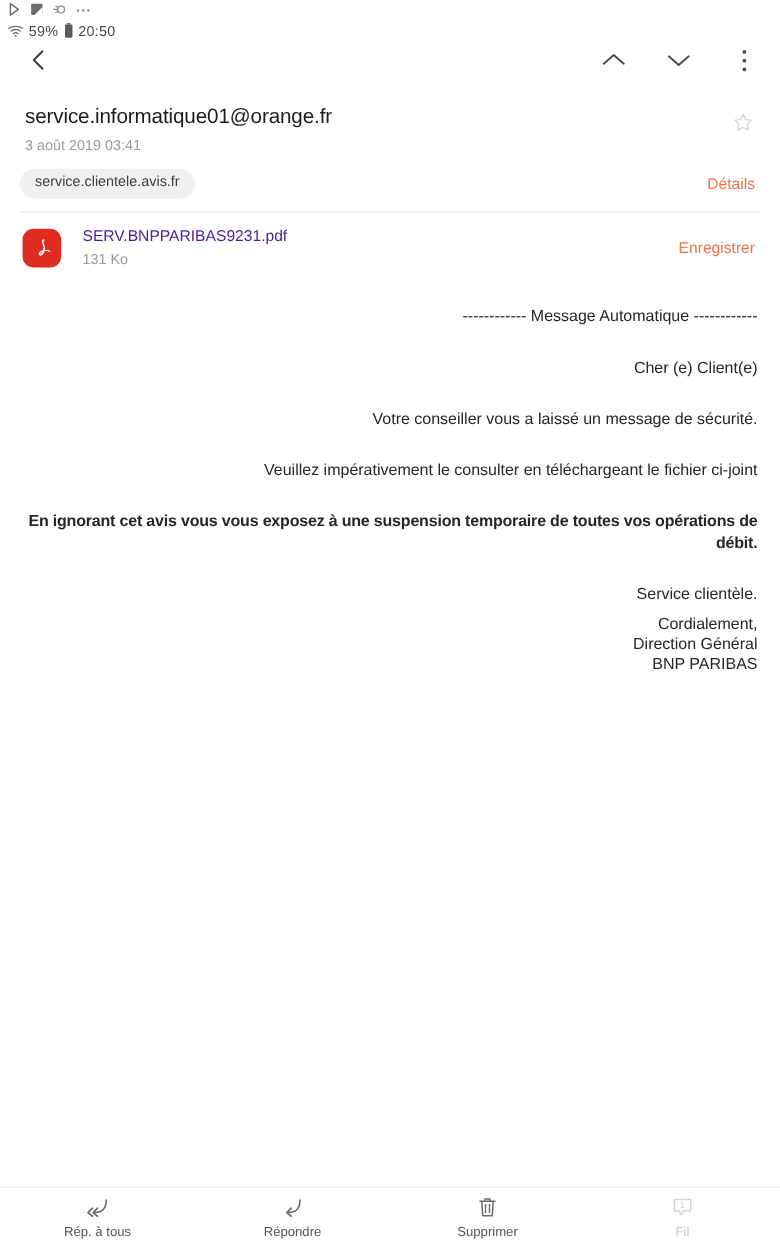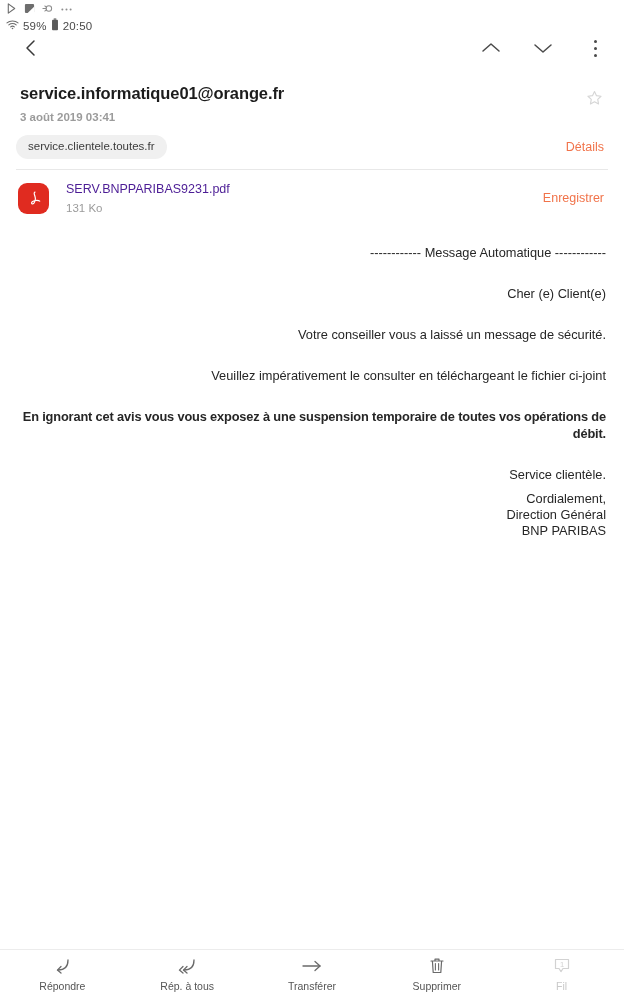--- a/index.html
+++ b/index.html
@@ -64,21 +64,20 @@
     justify-content: center;
     cursor: pointer;
   }
 
   
   .mail-header {
     padding: 10px 16px 0 20px;
     display: flex;
     align-items: flex-start;
     justify-content: space-between;
-    font-weight: bold;
   }
   .sender-block { flex: 1; min-width: 0; }
   .sender {
     font-size: 16.5px;
     color: #1c1c1c;
     line-height: 22px;
     letter-spacing: -.1px;
   }
   .datetime {
     font-size: 11.5px;
@@ -310,21 +309,21 @@
     <div class="datetime">3 août 2019  03:41</div>
   </div>
   <div class="star-btn">
     <svg width="17" height="17" viewBox="0 0 18 18">
         <path d="M9 1.6 L11.1 6 L15.9 6.6 L12.4 10 L13.3 14.8 L9 12.5 L4.7 14.8 L5.6 10 L2.1 6.6 L6.9 6 Z" fill="none" stroke="#d6d6d6" stroke-width="1.2" stroke-linejoin="round"></path>
       </svg>
   </div>
 </div>
 
 <div class="recipient-row">
-  <div class="chip">service.clientele.toutes.fr</div>
+  <div class="chip">service.clientele.avis.fr</div>
   <div class="details-link">Détails</div>
 </div>
 
 <div class="divider"></div>
 
 <div class="attachment-row">
   <div class="pdf-icon">
     <svg width="17" height="17" viewBox="0 0 18 18">
         <path d="M10.6 2.2 c-.7 0-1 .9-.8 1.9 .3 1.5 1.2 3.3 1.2 5.1 0 1.9-.6 3.6-1.5 4.6 -.7.8-1.6 1.1-2.2.7 -.6-.4-.4-1.3.4-2 1.1-1 3-1.6 4.8-1.6 1.4 0 2.6.3 3.1.8" fill="none" stroke="#ffffff" stroke-width="1.25" stroke-linecap="round" stroke-linejoin="round"></path>
       </svg>
@@ -347,48 +346,39 @@
     <div>Cordialement,</div>
     <div>Direction Général</div>
     <div>BNP PARIBAS</div>
   </div>
 </div>
 
 <div class="bottombar">
 
   <div class="bb-item">
     <span class="bb-ico">
-      <svg width="20" height="16" viewBox="0 0 20 16">
-          <path d="M16 2 C16 9 13 12 6 12" fill="none" stroke="#6a6a6a" stroke-width="1.3" stroke-linecap="round"></path>
-          <path d="M9 8.5 L5.4 12.1 L9 15" fill="none" stroke="#6a6a6a" stroke-width="1.3" stroke-linecap="round" stroke-linejoin="round"></path>
-        </svg>
-    </span>
-    <span class="bb-label">Répondre</span>
-  </div>
-
-  <div class="bb-item">
-    <span class="bb-ico">
       <svg width="22" height="16" viewBox="0 0 22 16">
           <path d="M18 2 C18 9 15 12 8 12" fill="none" stroke="#6a6a6a" stroke-width="1.3" stroke-linecap="round"></path>
           <path d="M11 8.5 L7.4 12.1 L11 15" fill="none" stroke="#6a6a6a" stroke-width="1.3" stroke-linecap="round" stroke-linejoin="round"></path>
           <path d="M7 8.5 L3.4 12.1 L7 15" fill="none" stroke="#6a6a6a" stroke-width="1.3" stroke-linecap="round" stroke-linejoin="round"></path>
         </svg>
     </span>
     <span class="bb-label">Rép. à tous</span>
   </div>
 
   <div class="bb-item">
     <span class="bb-ico">
-      <svg width="22" height="16" viewBox="0 0 22 16">
-          <path d="M2 8 L19 8" stroke="#6a6a6a" stroke-width="1.3" stroke-linecap="round"></path>
-          <path d="M14 3.5 L19 8 L14 12.5" fill="none" stroke="#6a6a6a" stroke-width="1.3" stroke-linecap="round" stroke-linejoin="round"></path>
-        </svg>
-    </span>
-    <span class="bb-label">Transférer</span>
-  </div>
+      <svg width="20" height="16" viewBox="0 0 20 16">
+          <path d="M16 2 C16 9 13 12 6 12" fill="none" stroke="#6a6a6a" stroke-width="1.3" stroke-linecap="round"></path>
+          <path d="M9 8.5 L5.4 12.1 L9 15" fill="none" stroke="#6a6a6a" stroke-width="1.3" stroke-linecap="round" stroke-linejoin="round"></path>
+        </svg>
+    </span>
+    <span class="bb-label">Répondre</span>
+  </div>
+
 
   <div class="bb-item">
     <span class="bb-ico">
       <svg width="16" height="18" viewBox="0 0 16 18">
           <path d="M2 4 L14 4" stroke="#6a6a6a" stroke-width="1.2" stroke-linecap="round"></path>
           <path d="M6 4 L6 2.2 L10 2.2 L10 4" fill="none" stroke="#6a6a6a" stroke-width="1.2" stroke-linejoin="round"></path>
           <path d="M3.4 4 L4.2 15.5 L11.8 15.5 L12.6 4" fill="none" stroke="#6a6a6a" stroke-width="1.2" stroke-linejoin="round"></path>
           <path d="M6.4 6.6 L6.4 13 M9.6 6.6 L9.6 13" stroke="#6a6a6a" stroke-width="1.1" stroke-linecap="round"></path>
         </svg>
     </span>

